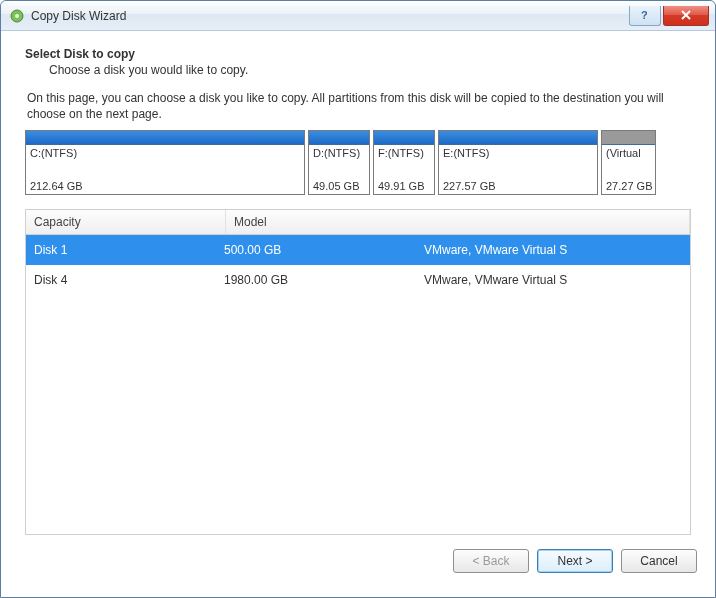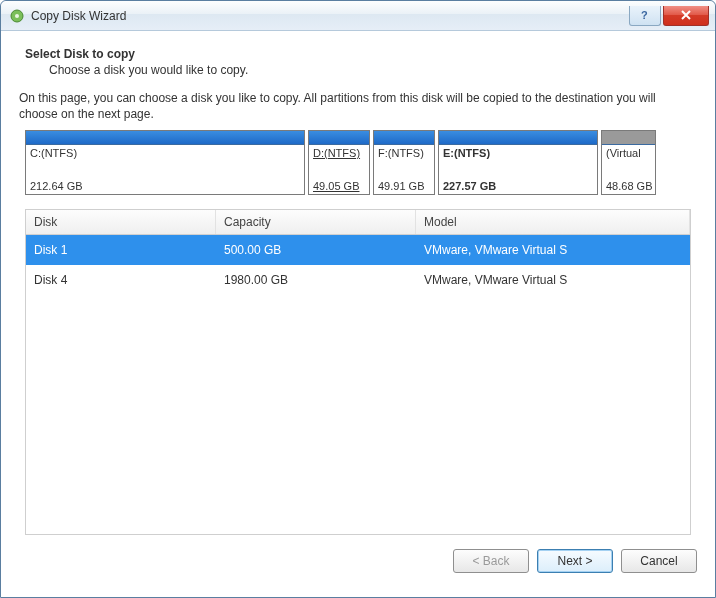--- a/index.html
+++ b/index.html
@@ -47,21 +47,21 @@
     color: #fff;
   }
   .winbtn svg { display:block; }
 
   
   .content {
     padding: 12px 18px 0 18px;
   }
   .heading { font-weight: bold; font-size: 12px; margin: 4px 0 2px 6px; }
   .sub { margin: 0 0 14px 30px; color: #333; }
-  .instr { margin: 0 0 8px 0; line-height: 1.3; }
+  .instr { margin: 0 0 8px 8px; line-height: 1.3; }
 
   
   .partwrap {
     display: flex;
     gap: 4px;
     margin: 6px 6px 14px 6px;
   }
   .diskicon-cell {
     width: 66px;
     border: 1px solid #b5b5b5;
@@ -177,46 +177,45 @@
 
   <div class="instr">On this page, you can choose a disk you like to copy. All partitions from this disk will be copied to the destination you will choose on the next page.</div>
 
   <div class="partwrap">
     <div id="partitions" style="display:flex;flex:1;gap:3px;">
         <div class="partbox" style="flex: 0 0 280px;">
           <div class="hdr"></div>
           <div class="lbl">C:(NTFS)</div>
           <div class="sz">212.64 GB</div>
         </div>
-        <div class="partbox" style="flex: 0 0 62px; text-decoration: underline;">
+        <div class="partbox" style="flex: 0 0 62px;">
           <div class="hdr"></div>
           <div class="lbl">D:(NTFS)</div>
           <div class="sz">49.05 GB</div>
         </div>
         <div class="partbox" style="flex: 0 0 62px;">
           <div class="hdr"></div>
           <div class="lbl">F:(NTFS)</div>
           <div class="sz">49.91 GB</div>
         </div>
-        <div class="partbox" style="flex: 0 0 160px; font-weight: bold;">
+        <div class="partbox" style="flex: 0 0 160px;">
           <div class="hdr"></div>
           <div class="lbl">E:(NTFS)</div>
           <div class="sz">227.57 GB</div>
         </div>
         <div class="partbox unalloc" style="flex: 0 0 55px;">
           <div class="hdr"></div>
           <div class="lbl">(Virtual</div>
-          <div class="sz">48.68 GB</div>
+          <div class="sz">27.27 GB</div>
         </div>
       </div>
   </div>
 
   <div class="tablewrap">
     <div class="thead">
-      <div class="col col-disk">Disk</div>
       <div class="col col-cap">Capacity</div>
       <div class="col col-model">Model</div>
     </div>
     <div id="tbody">
         <div class="trow selected">
           <div class="cell cell-disk">Disk 1</div>
           <div class="cell cell-cap">500.00 GB</div>
           <div class="cell cell-model">VMware, VMware Virtual S</div>
         </div>
         <div class="trow">

